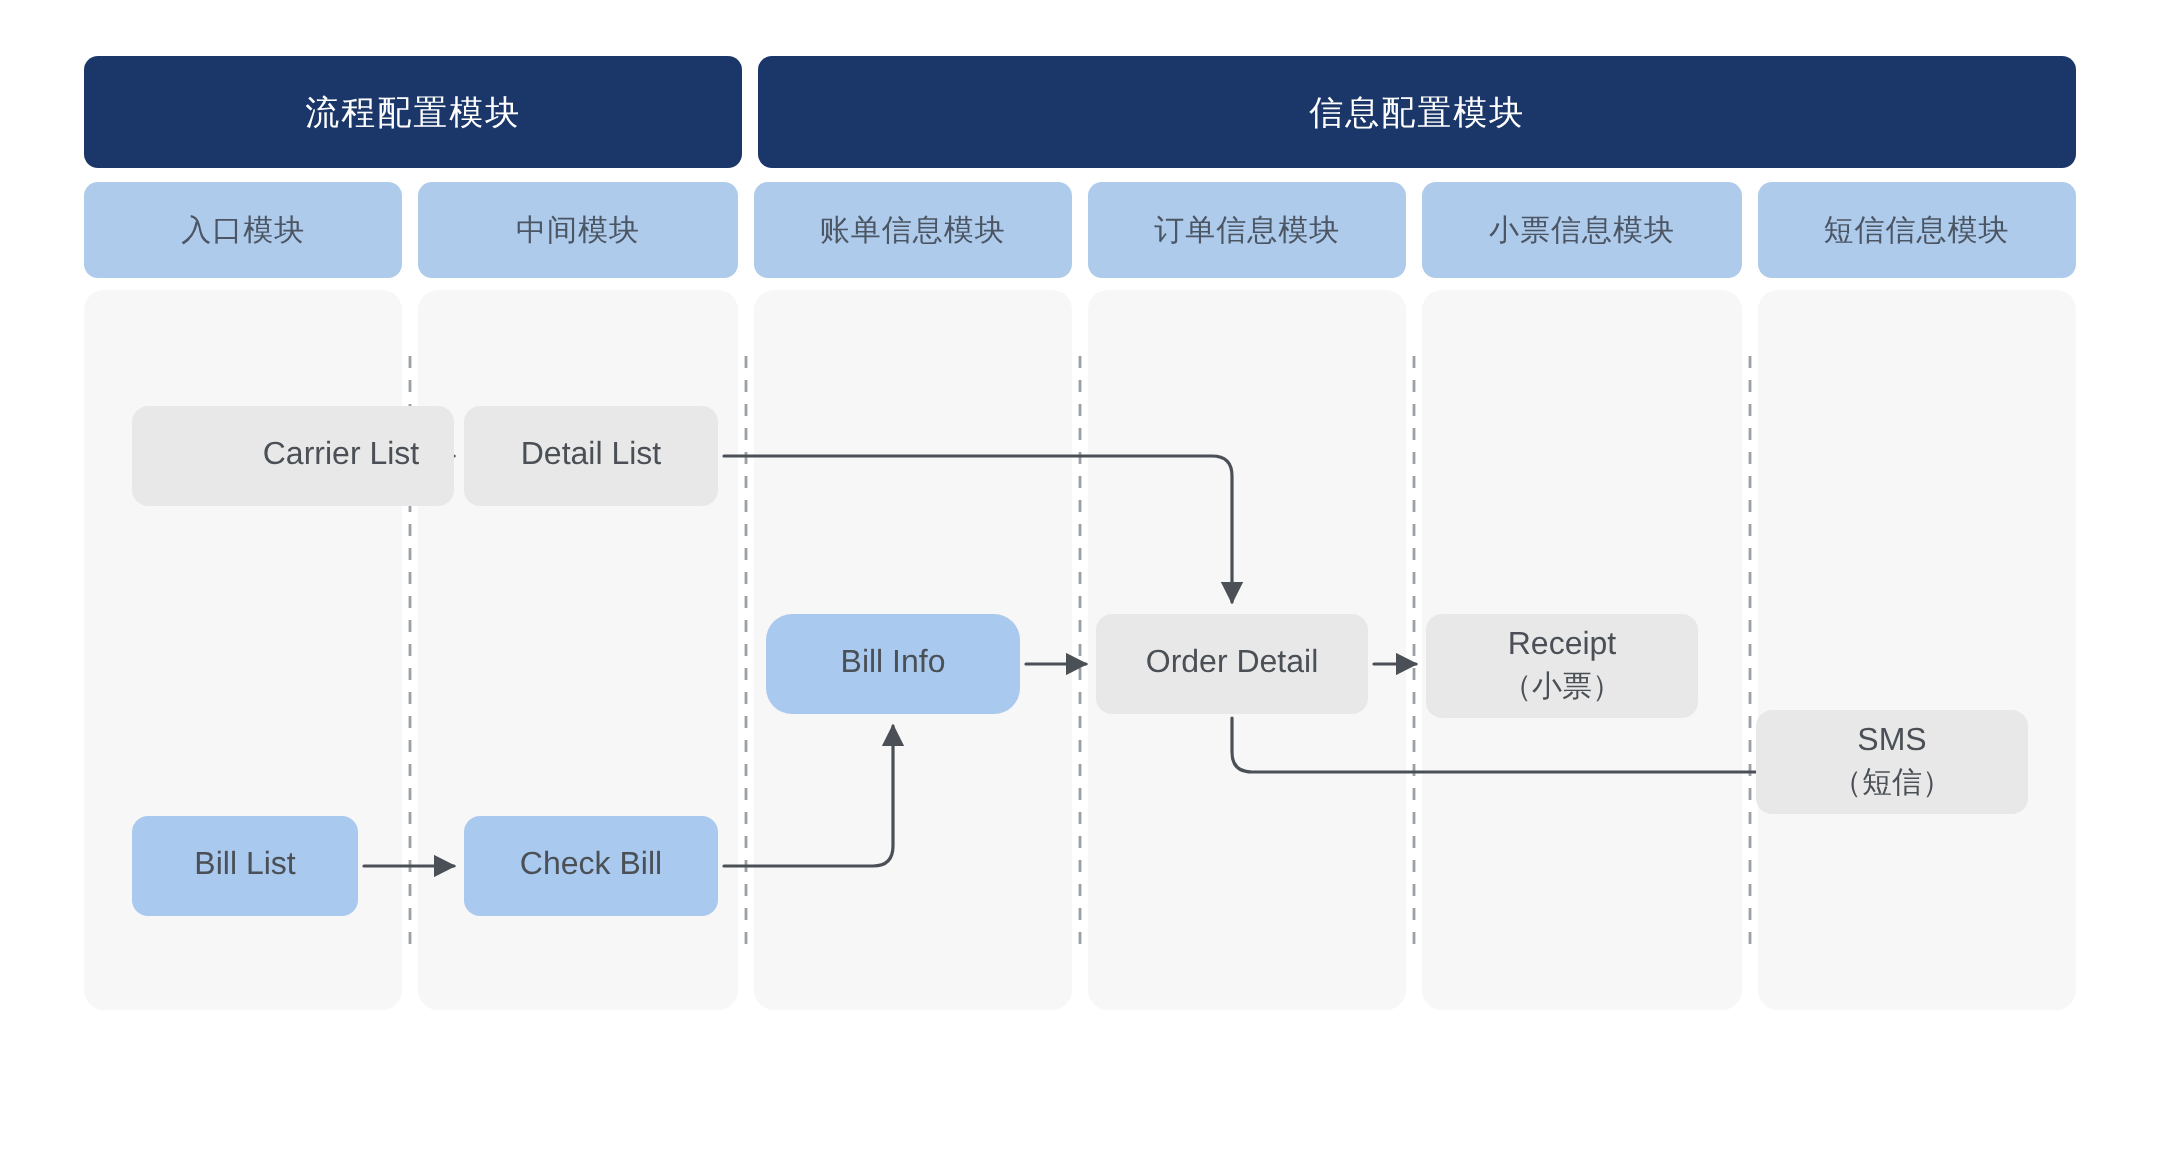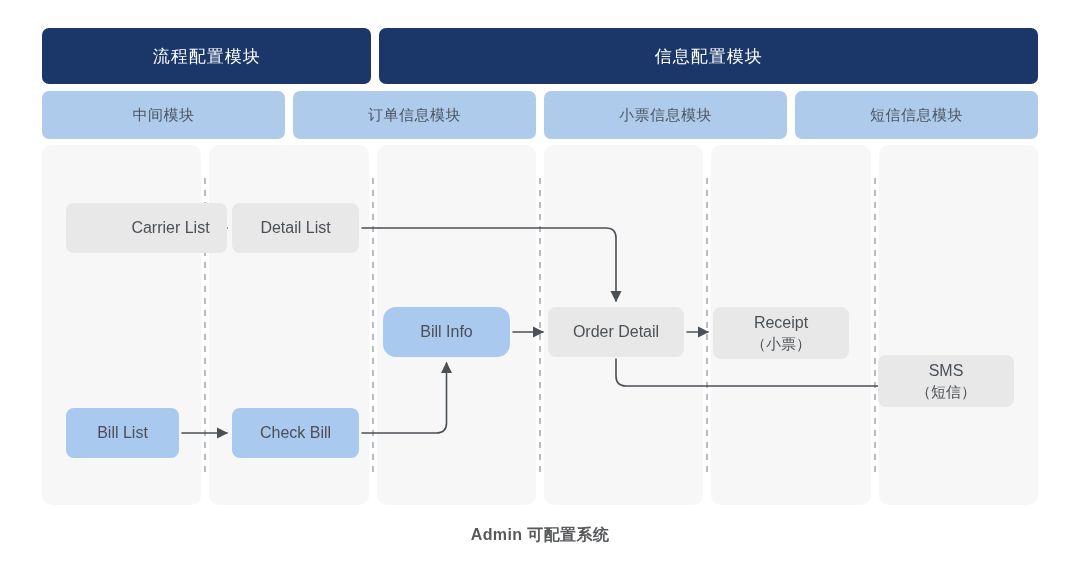--- a/index.html
+++ b/index.html
@@ -125,21 +125,23 @@
 <body>
 
 <div id="stage">
 
   <div class="group-row">
       <div class="group-cell g0" style="flex: 2 1 0%;">流程配置模块</div>
       <div class="group-cell g1" style="flex: 4 1 0%;">信息配置模块</div>
     </div>
 
   <div class="sub-row">
+      <div class="sub-cell">入口模块</div>
       <div class="sub-cell">中间模块</div>
+      <div class="sub-cell">账单信息模块</div>
       <div class="sub-cell">订单信息模块</div>
       <div class="sub-cell">小票信息模块</div>
       <div class="sub-cell">短信信息模块</div>
     </div>
 
   <div class="canvas">
       <div class="lane"></div>
       <div class="lane"></div>
       <div class="lane"></div>
       <div class="lane"></div>
@@ -193,15 +195,14 @@
         <span class="sub">（短信）</span>
       </div>
       <div class="node blue" style="left: 66px; top: 408px; width: 113px; height: 50px;">
         <span>Bill List</span>
       </div>
       <div class="node blue" style="left: 232px; top: 408px; width: 127px; height: 50px;">
         <span>Check Bill</span>
       </div>
     </div>
 
-  <div class="caption">Admin 可配置系统</div>
 
 </div>
 
 </body></html>

